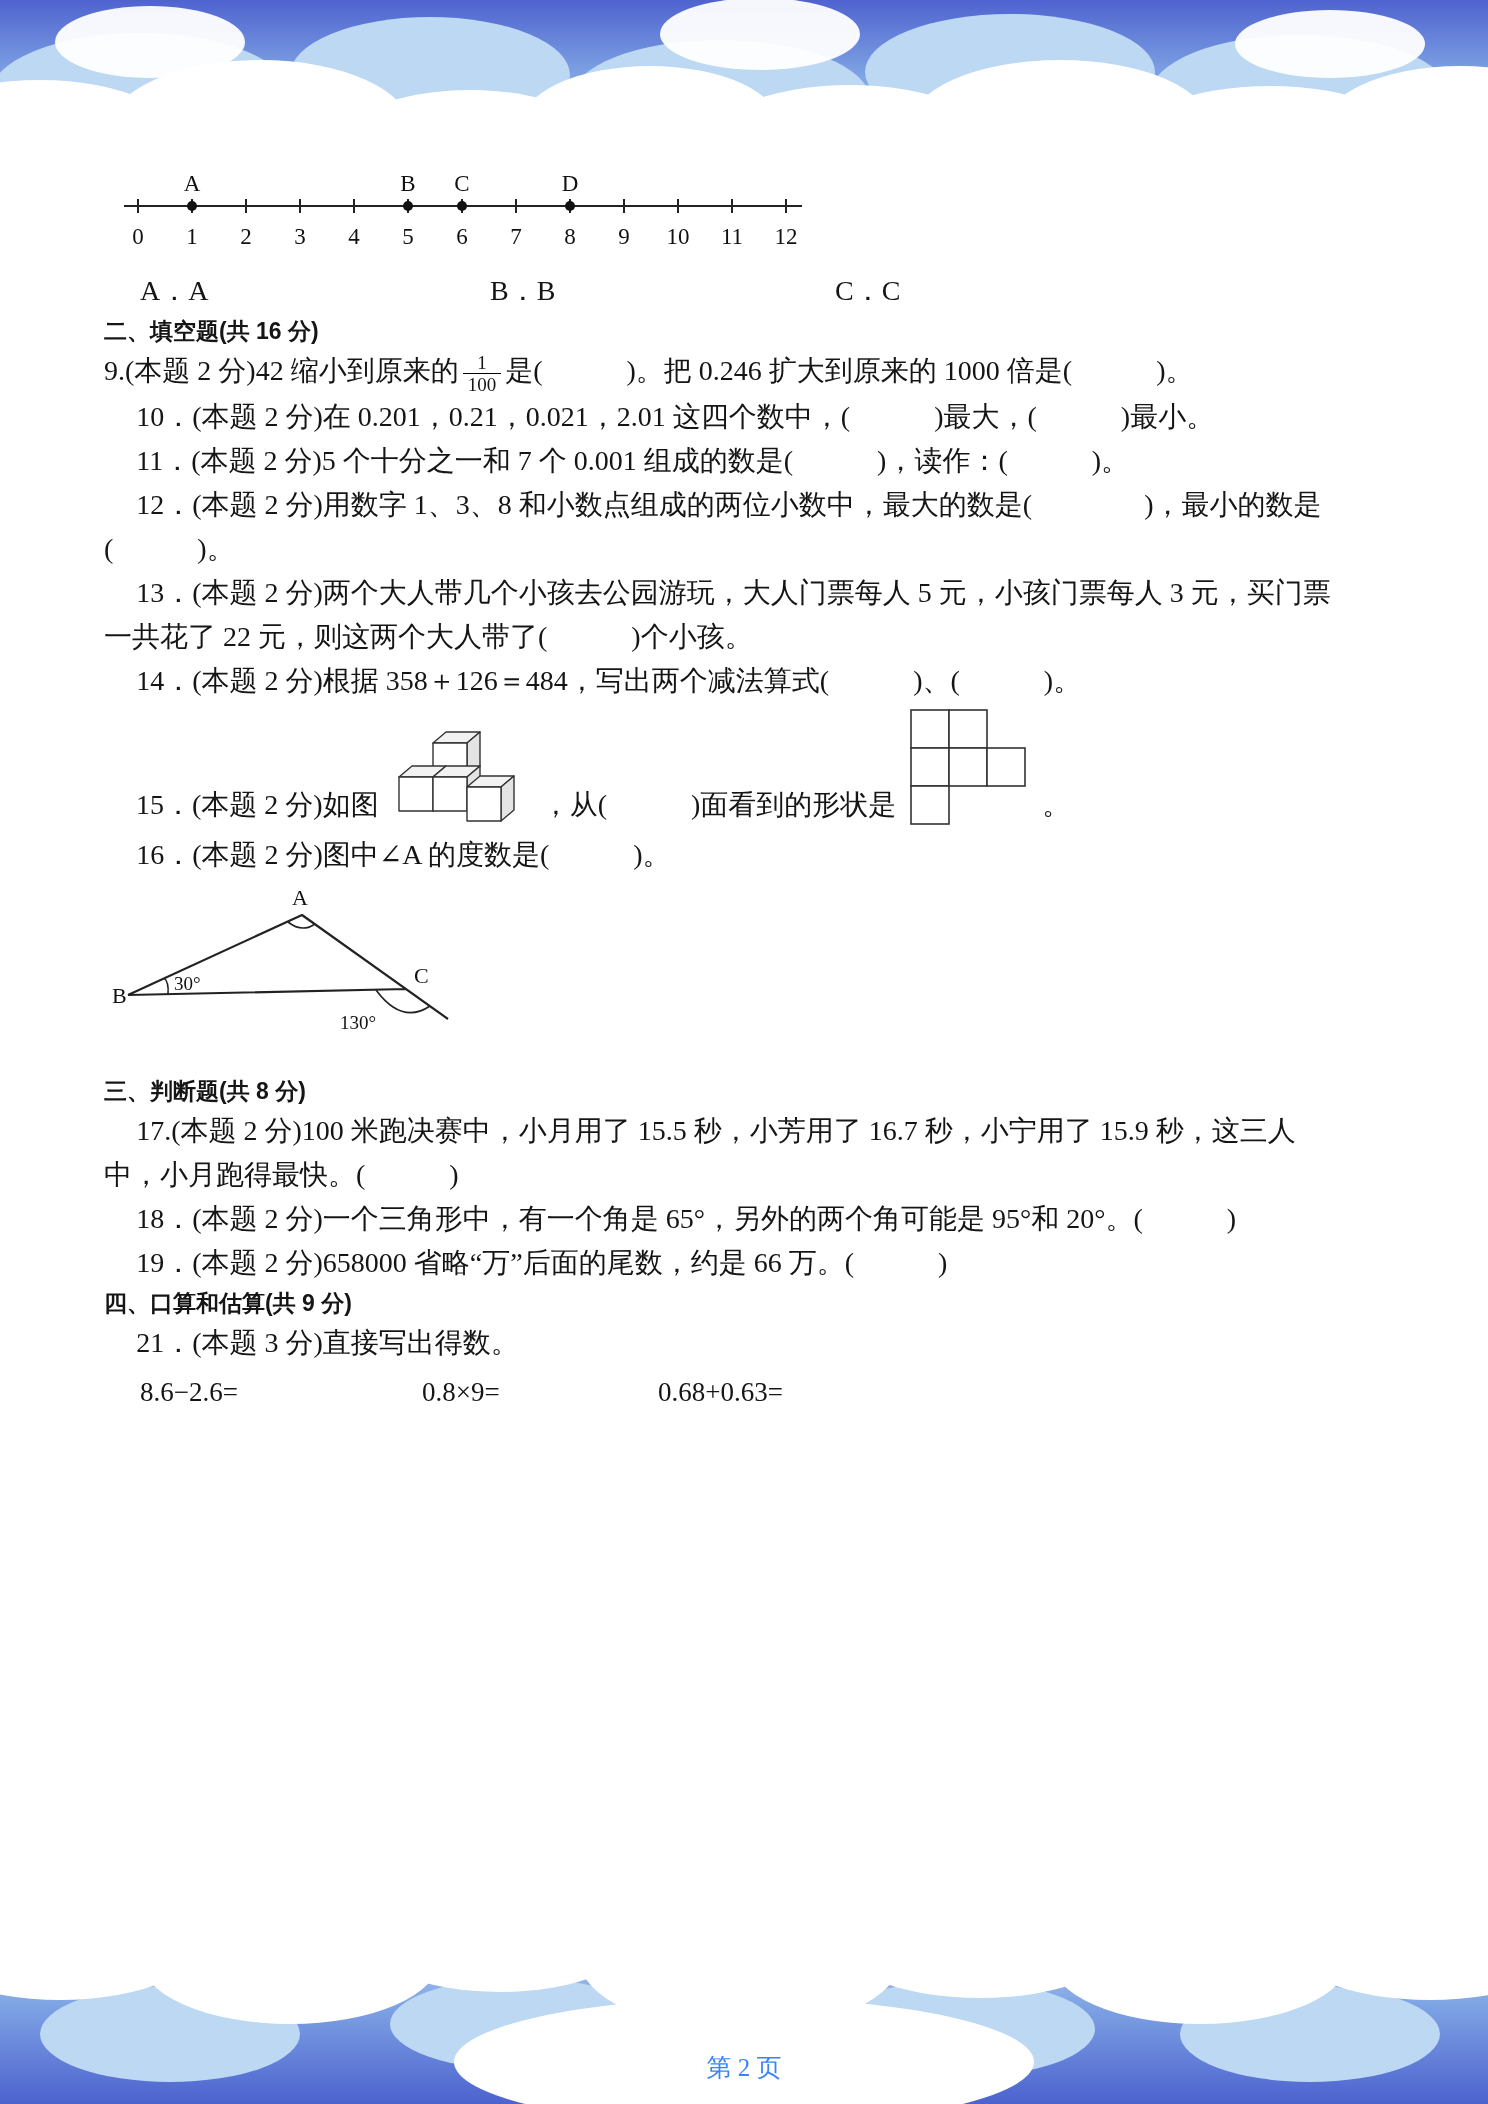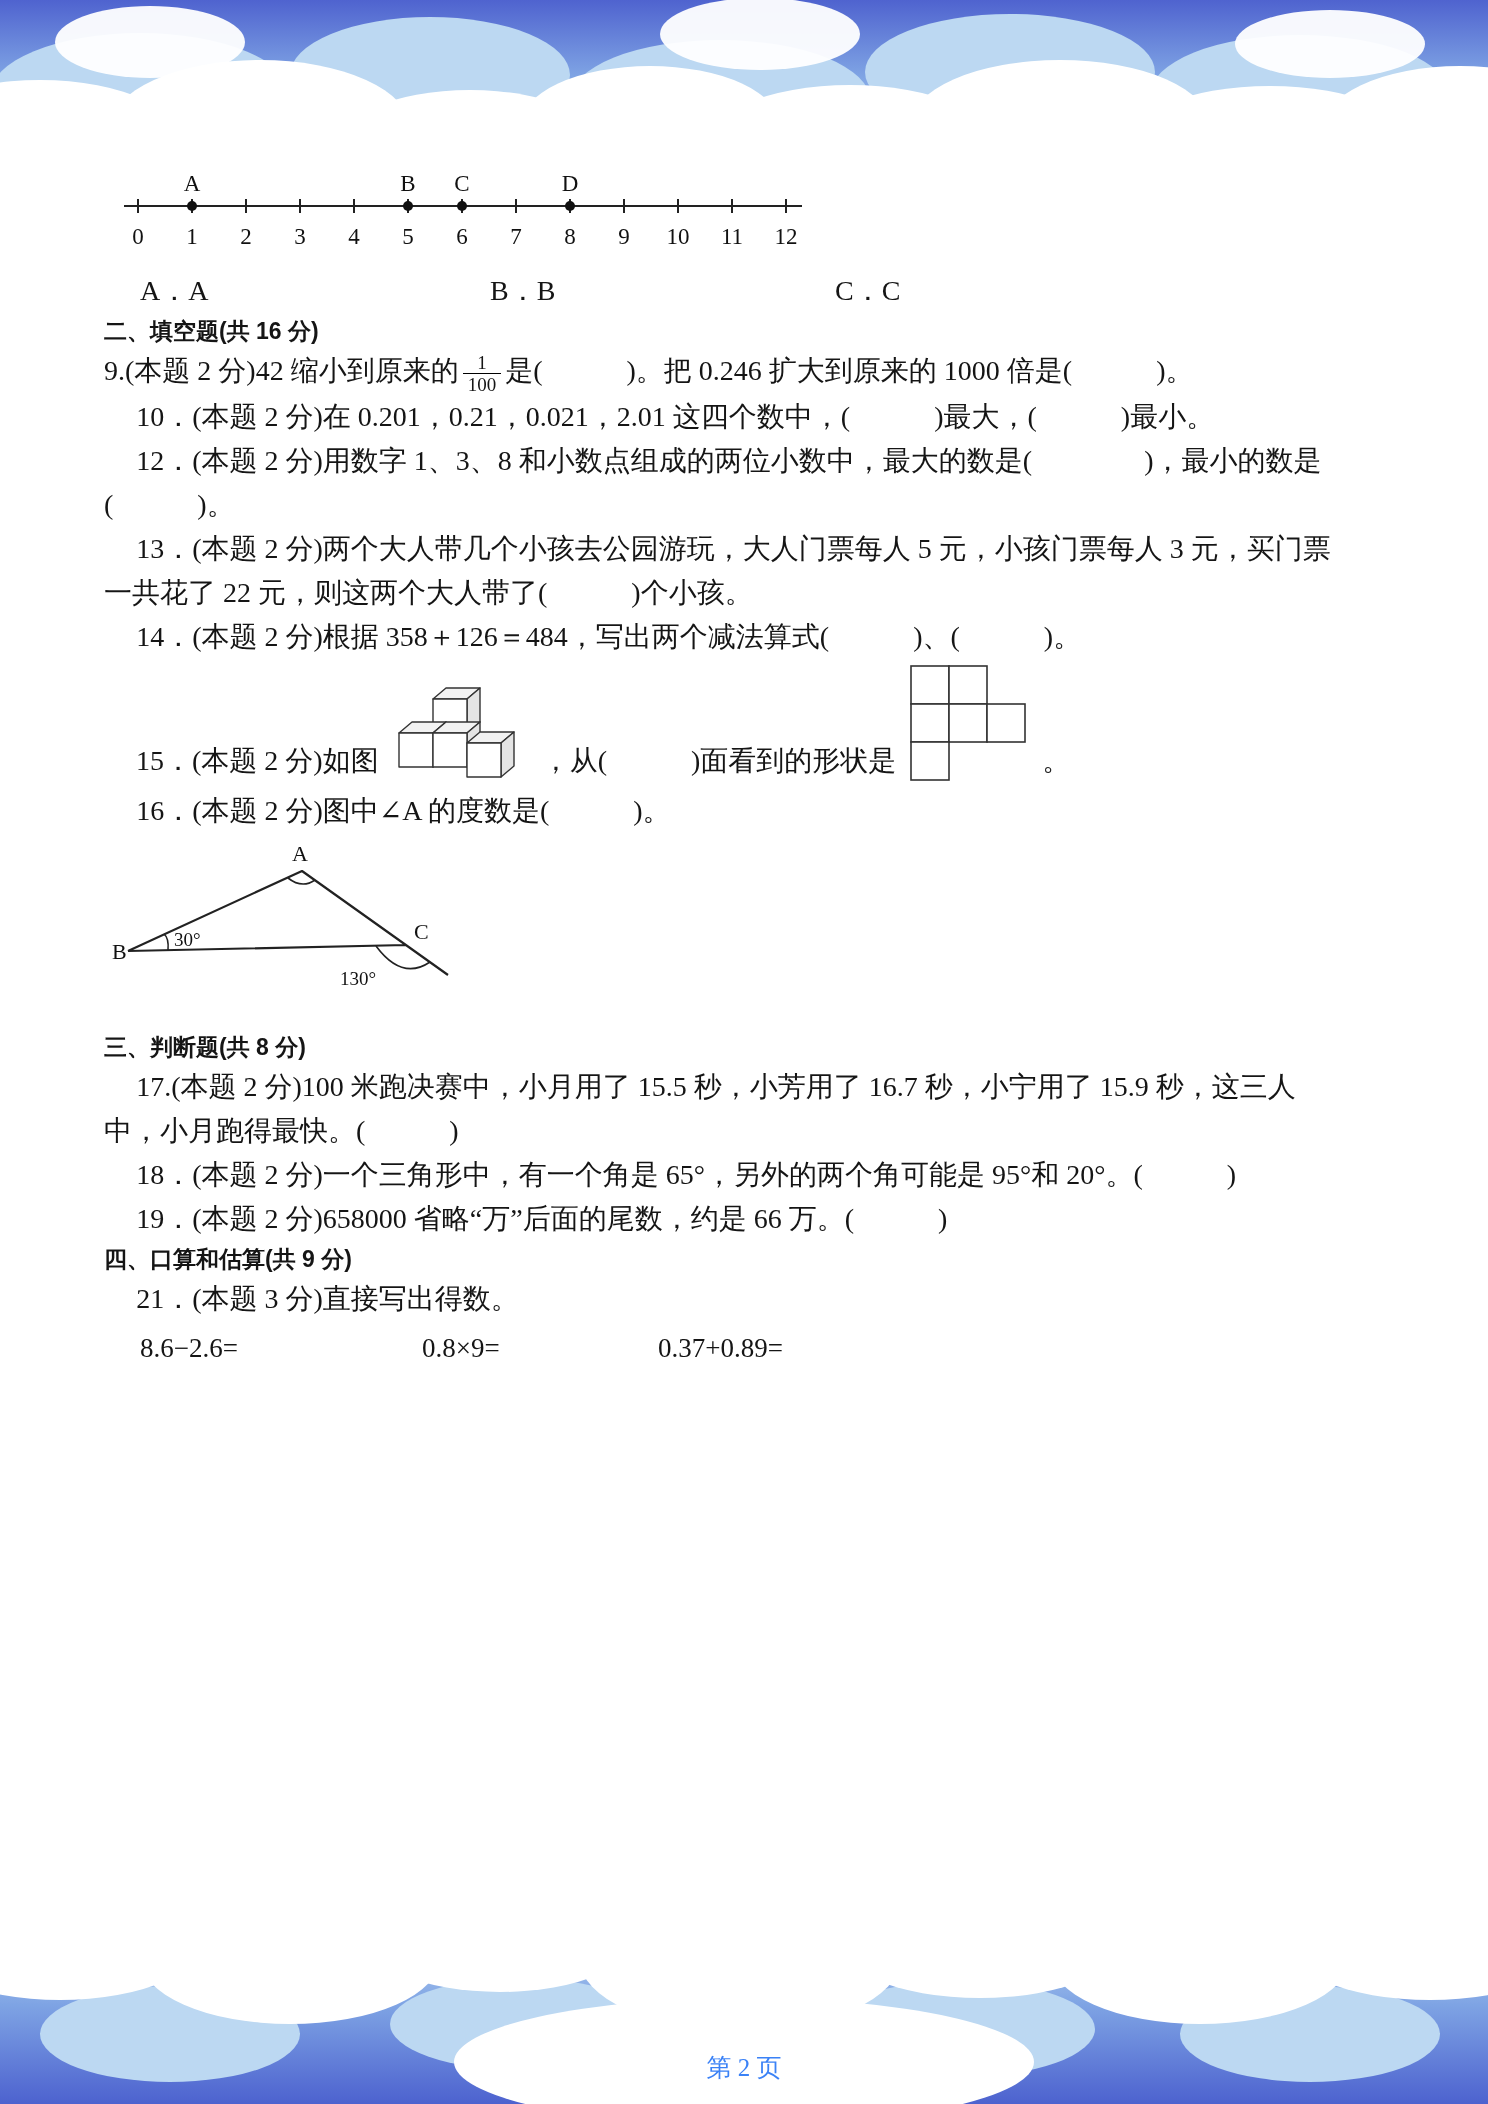--- a/index.html
+++ b/index.html
@@ -173,20 +173,21 @@
       <span class="opt-3">C．C</span>
     </div>
 
     <p class="heading">二、填空题(共 16 分)</p>
 
     <p class="q">
       <span>9.(本题 2 分)42 缩小到原来的</span><span class="frac"><span class="num">1</span><span class="den">100</span></span><span>是(　　　)。把 0.246 扩大到原来的 1000 倍是(　　　)。</span>
     </p>
 
     <p class="q indent">10．(本题 2 分)在 0.201，0.21，0.021，2.01 这四个数中，(　　　)最大，(　　　)最小。</p>
+    <p class="q indent">11．(本题 2 分)5 个十分之一和 7 个 0.001 组成的数是(　　　)，读作：(　　　)。</p>
     <p class="q indent">12．(本题 2 分)用数字 1、3、8 和小数点组成的两位小数中，最大的数是(　　　　)，最小的数是(　　　)。</p>
     <p class="q indent">13．(本题 2 分)两个大人带几个小孩去公园游玩，大人门票每人 5 元，小孩门票每人 3 元，买门票一共花了 22 元，则这两个大人带了(　　　)个小孩。</p>
     <p class="q indent">14．(本题 2 分)根据 358＋126＝484，写出两个减法算式(　　　)、(　　　)。</p>
 
     <div class="q15row">
       <span>15．(本题 2 分)如图</span>
       <svg width="135" height="100" viewBox="0 0 135 100">
         <g stroke="#333" stroke-width="1.4" stroke-linejoin="round">
 
           <path d="M40,16 l13,-11 h34 l-13,11 z" fill="#f2f2f2"></path>
@@ -240,21 +241,21 @@
     <p class="q indent">17.(本题 2 分)100 米跑决赛中，小月用了 15.5 秒，小芳用了 16.7 秒，小宁用了 15.9 秒，这三人中，小月跑得最快。(　　　)</p>
     <p class="q indent">18．(本题 2 分)一个三角形中，有一个角是 65°，另外的两个角可能是 95°和 20°。(　　　)</p>
     <p class="q indent">19．(本题 2 分)658000 省略“万”后面的尾数，约是 66 万。(　　　)</p>
 
     <p class="heading">四、口算和估算(共 9 分)</p>
     <p class="q indent">21．(本题 3 分)直接写出得数。</p>
 
     <div class="calc-row">
       <span class="calc-1">8.6−2.6=</span>
       <span class="calc-2">0.8×9=</span>
-      <span class="calc-3">0.37+0.89=</span>
+      <span class="calc-3">0.68+0.63=</span>
     </div>
 
   </div>
 
   <svg class="band band-bottom" width="1488" height="200" viewBox="0 0 1488 200" preserveAspectRatio="none">
     <defs>
       <linearGradient id="gbot" x1="0" y1="0" x2="0" y2="1">
         <stop offset="0" stop-color="#cfe6f8"></stop>
         <stop offset="0.5" stop-color="#7fa4e4"></stop>
         <stop offset="1" stop-color="#4d62cf"></stop>

